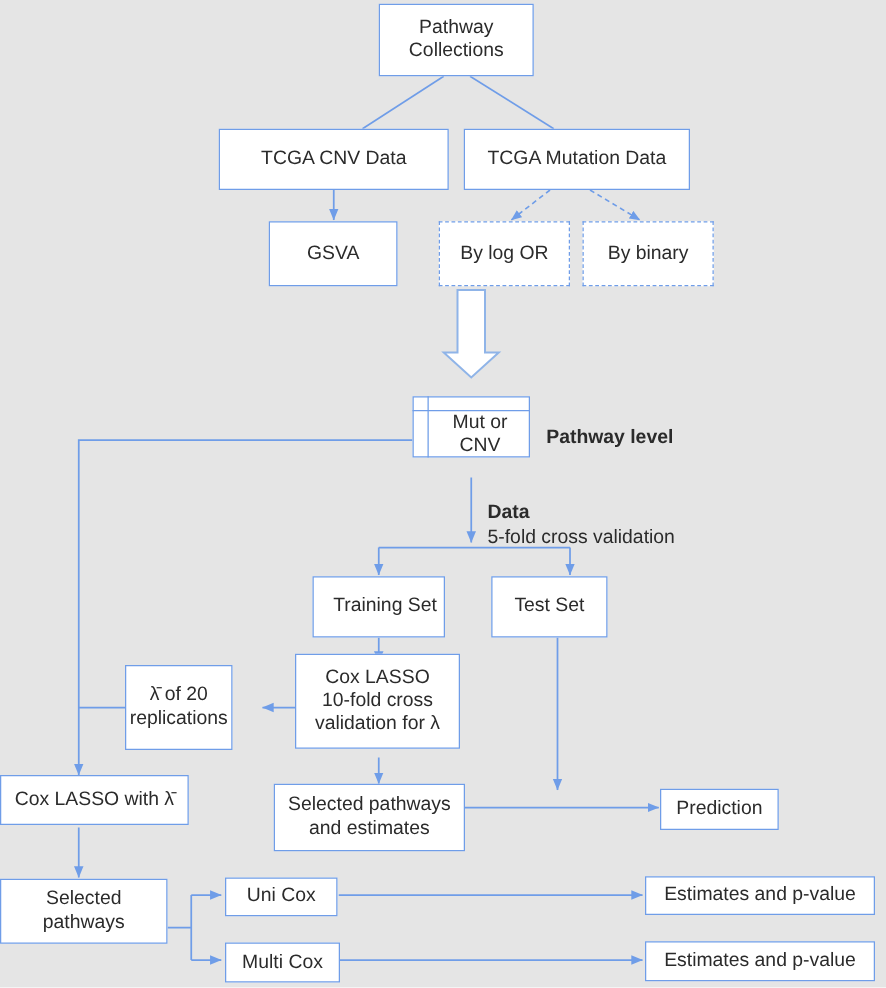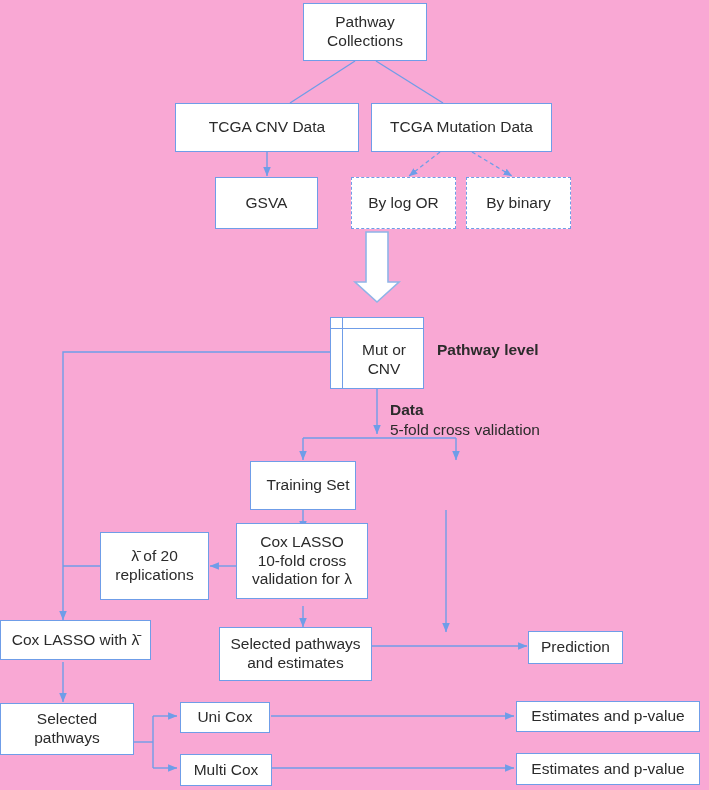--- a/index.html
+++ b/index.html
@@ -4,21 +4,21 @@
 <style>
   html, body {
     margin: 0;
     padding: 0;
     background: #ffffff;
   }
   #canvas {
     position: relative;
     width: 709px;
     height: 790px;
-    background: #f9a8d4;
+    background: #e5e5e5;
     font-family: "Liberation Sans", sans-serif;
     overflow: hidden;
   }
   svg.wires {
     position: absolute;
     left: 0;
     top: 0;
     width: 709px;
     height: 790px;
     pointer-events: none;
@@ -153,38 +153,39 @@
   <div class="node" style="left:175px; top:103px; width:184px; height:49px;">TCGA CNV Data</div>
 
   <div class="node" style="left:371px; top:103px; width:181px; height:49px;">TCGA Mutation Data</div>
 
   <div class="node" style="left:215px; top:177px; width:103px; height:52px;">GSVA</div>
 
   <div class="node dashed" style="left:351px; top:177px; width:105px; height:52px;">By log OR</div>
 
   <div class="node dashed" style="left:466px; top:177px; width:105px; height:52px;">By binary</div>
 
-  <div class="matrix" style="left:330px; top:317px; width:94px; height:72px;text-decoration:underline;">
+  <div class="matrix" style="left:330px; top:317px; width:94px; height:49px;text-decoration:underline;">
     <div class="outer"></div>
     <div class="hline"></div>
     <div class="vline"></div>
     <div class="mtext">Mut or
 CNV</div>
   </div>
 
   <div class="plainlabel bold" style="left:437px; top:340px;">Pathway level</div>
 
   <div class="plainlabel bold" style="left:390px; top:400px;">Data</div>
 
   <div class="plainlabel" style="left:390px; top:420px;">5-fold cross validation</div>
 
   <div class="node" style="left:250px; top:461px; width:106px; height:49px;padding-left:10px;">Training Set</div>
 
-
-  <div class="node" style="left:100px; top:532px; width:109px; height:68px;">λ̄ of 20
+  <div class="node" style="left:393px; top:461px; width:93px; height:49px;">Test Set</div>
+
+  <div class="node" style="left:100px; top:532px; width:86px; height:68px;">λ̄ of 20
 replications</div>
 
   <div class="node" style="left:236px; top:523px; width:132px; height:76px;">Cox LASSO
 10-fold cross
 validation for λ</div>
 
   <div class="node" style="left:219px; top:627px; width:153px; height:54px;">Selected pathways
 and estimates</div>
 
   <div class="node" style="left:528px; top:631px; width:95px; height:33px;">Prediction</div>

